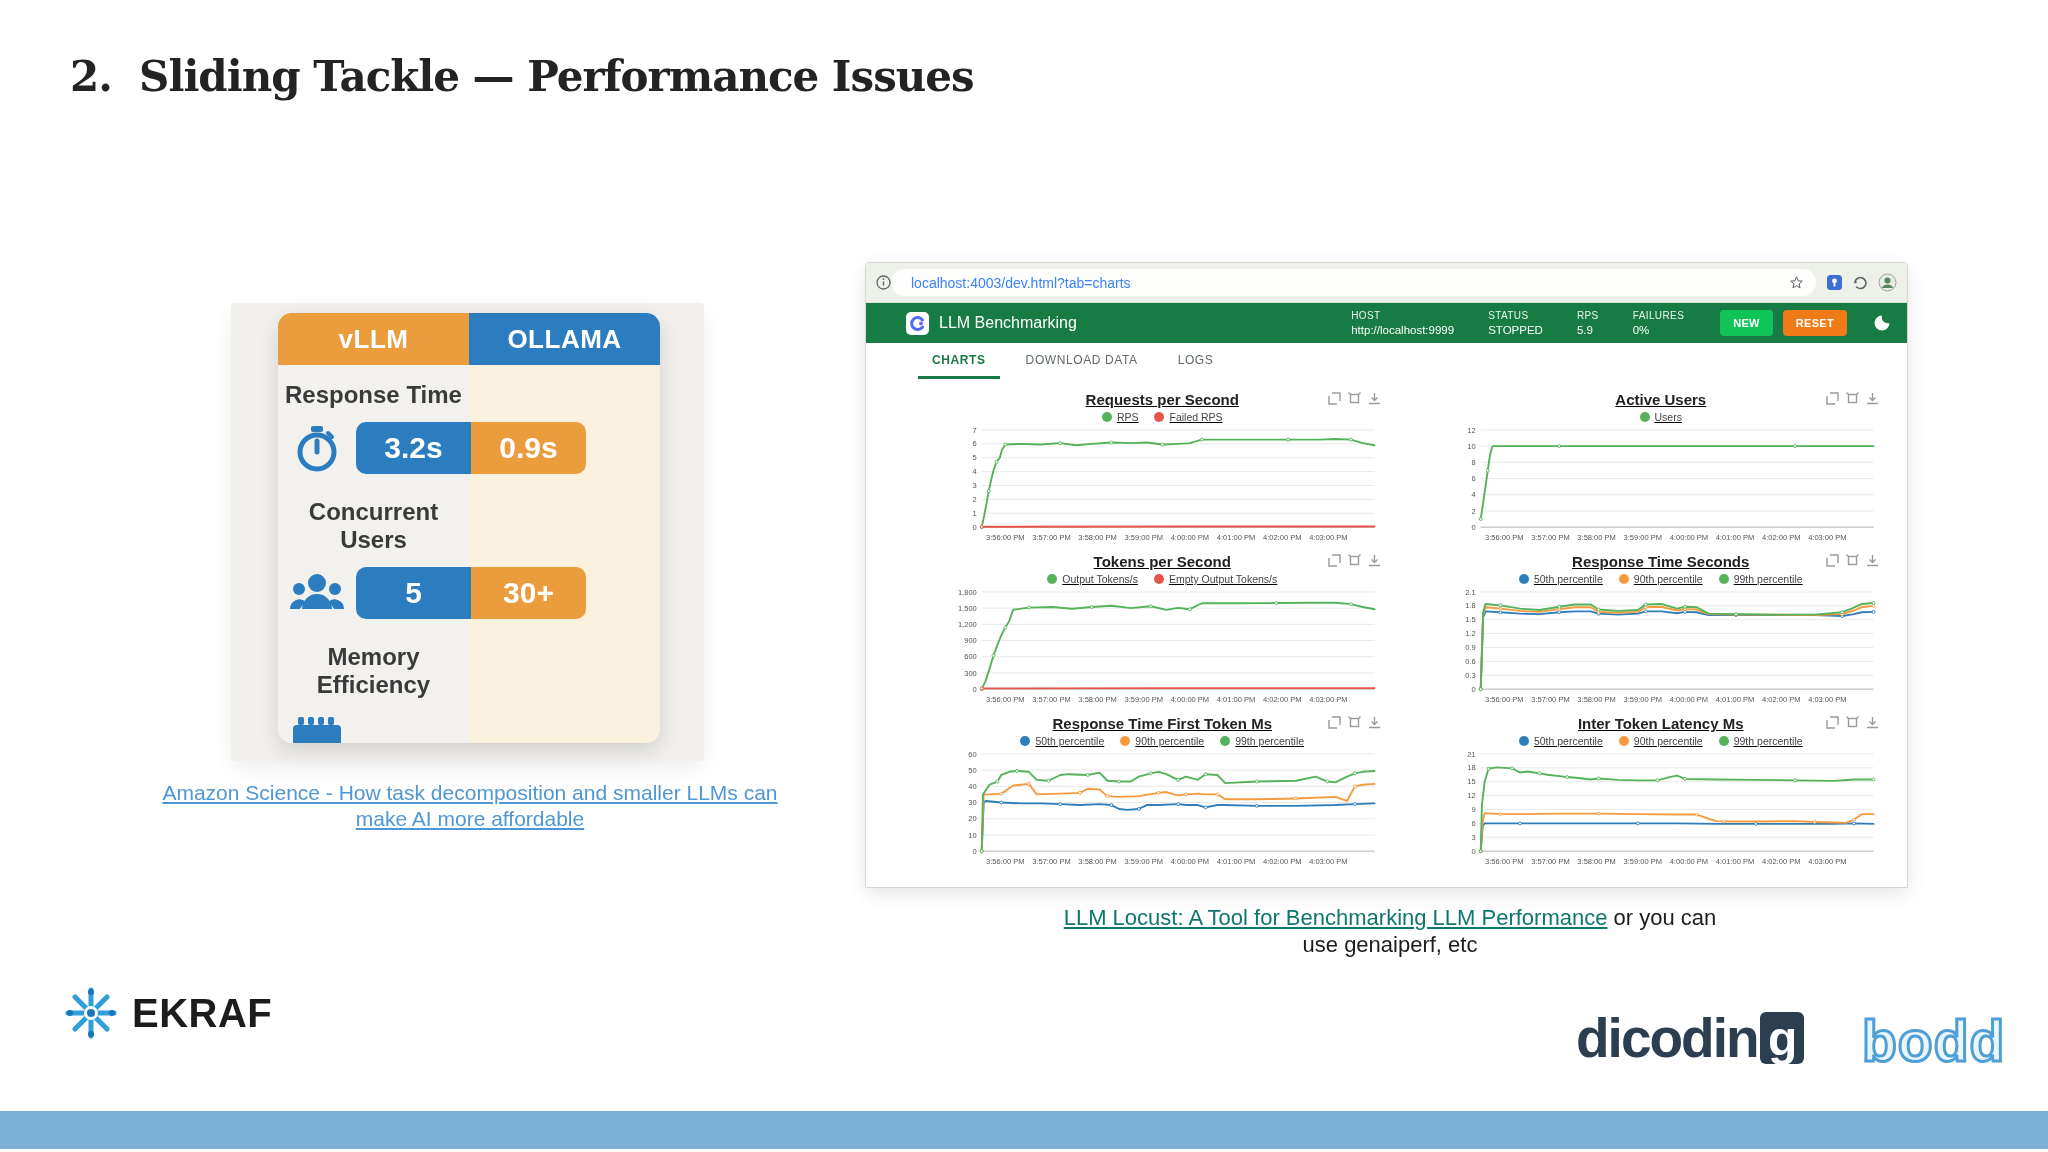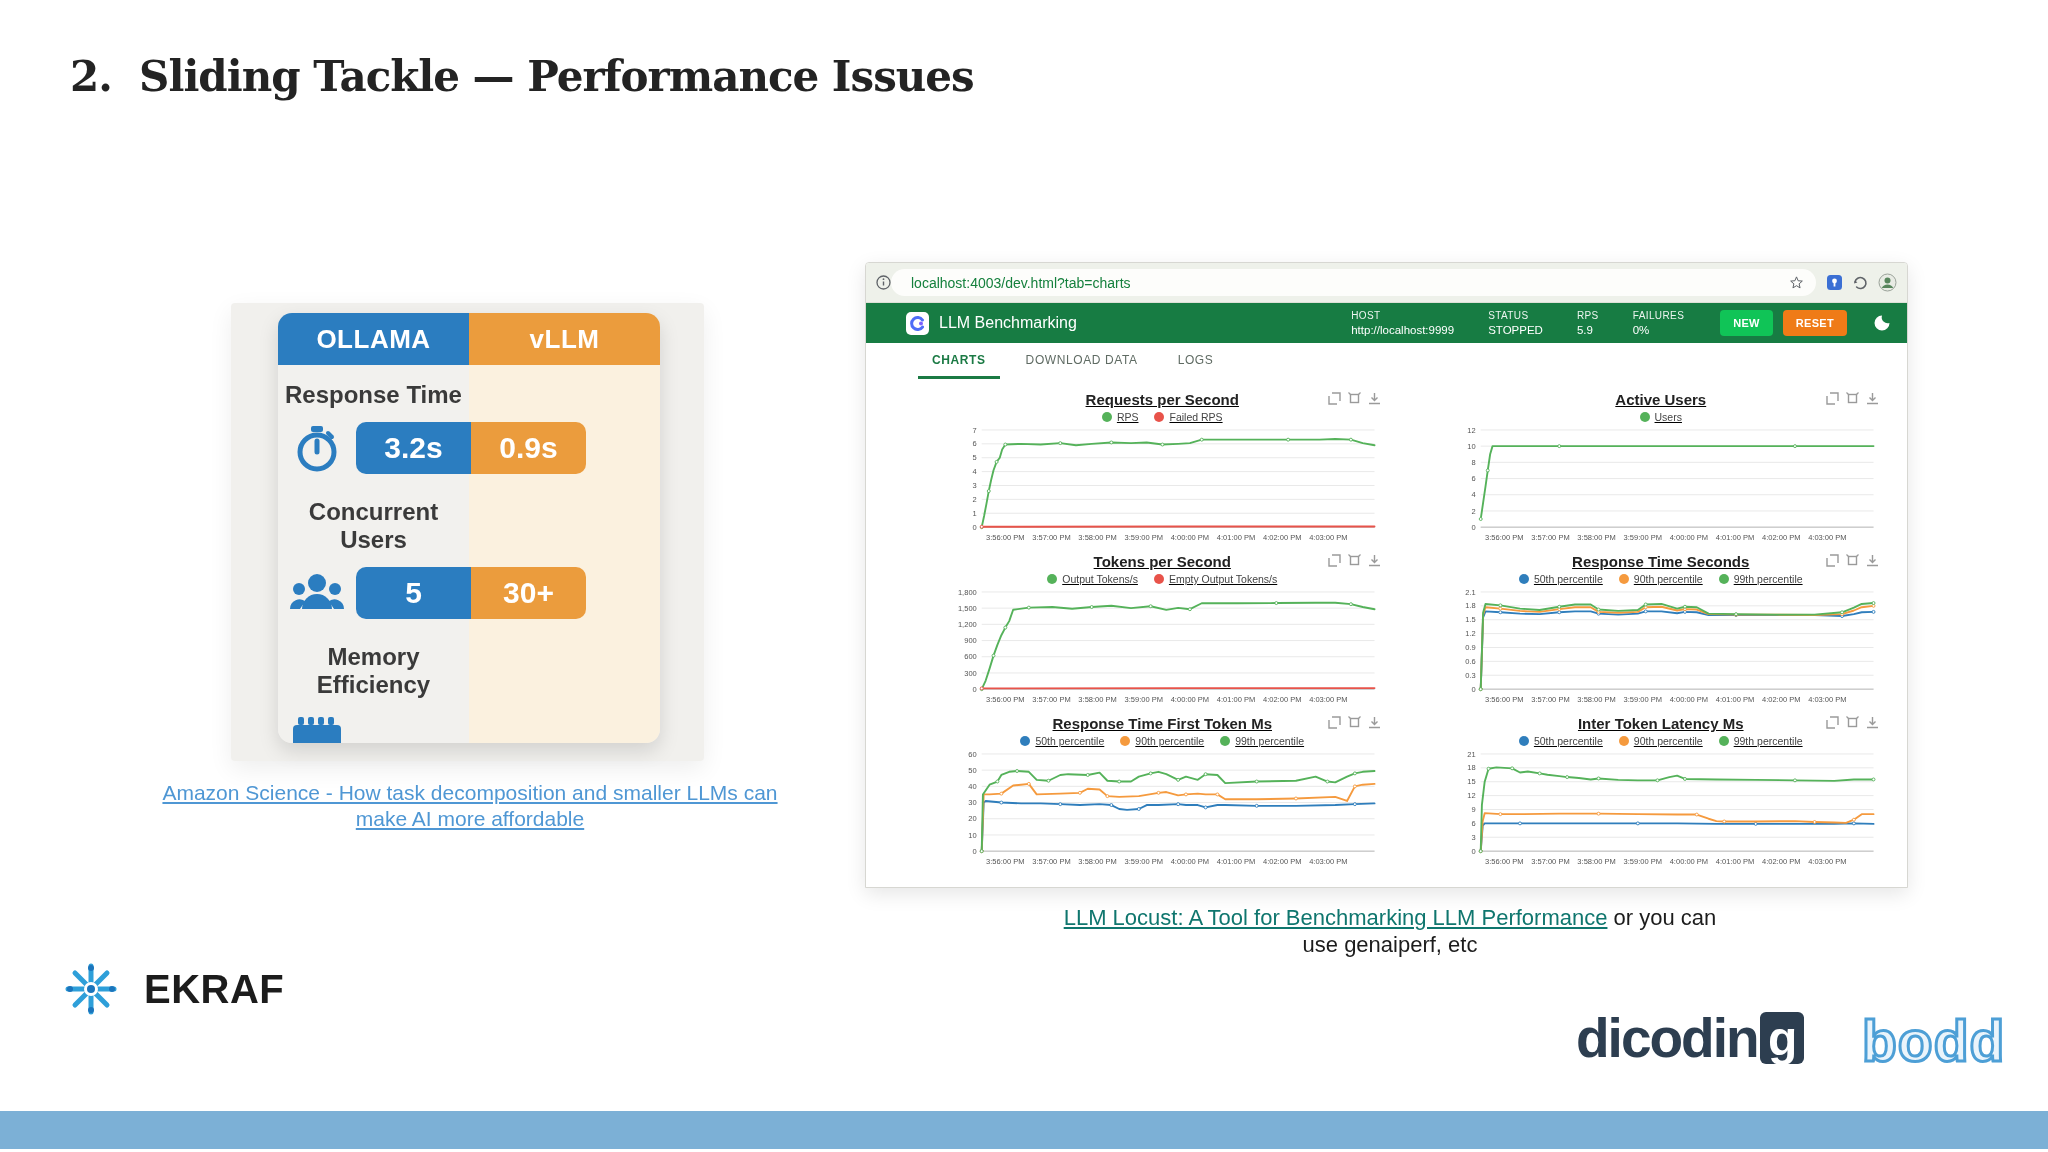--- a/index.html
+++ b/index.html
@@ -23,21 +23,21 @@
   .pill .p1,.pill .p2{flex:1;display:flex;align-items:center;justify-content:center;color:#fff;font-weight:700;font-size:30px;}
   .pill .p1{background:#2b7dc0;}
   .pill .p2{background:#eb9c3d;}
 
   .left-caption{position:absolute;left:150px;top:780px;width:640px;text-align:center;font-size:21px;line-height:1.25;}
   a.link-like{color:#4f97d4;text-decoration:underline;cursor:pointer;}
 
   
   .browser{position:absolute;left:865px;top:262px;width:1043px;height:626px;border:1px solid #d7d7d2;border-radius:4px 4px 0 0;box-shadow:0 6px 20px rgba(0,0,0,.10);background:#fff;box-sizing:border-box;}
   .urlbar{height:40px;background:#eef1ea;border-bottom:1px solid #dde1d7;display:flex;align-items:center;padding:0 10px;box-sizing:border-box;border-radius:3px 3px 0 0;}
-  .url-pill{flex:1;height:27px;background:#fdfdfb;border-radius:14px;display:flex;align-items:center;padding:0 12px;font-size:14px;color:#15803d;}
+  .url-pill{flex:1;height:27px;background:#fdfdfb;border-radius:14px;display:flex;align-items:center;padding:0 12px;font-size:14px;color:#3b82f6;}
   .url-pill .u-text{flex:1;margin-left:8px;}
   .chrome-icons{display:flex;align-items:center;gap:9px;margin-left:10px;}
   .appbar{height:40px;background:#177c43;display:flex;align-items:center;padding:0 16px 0 40px;box-sizing:border-box;color:#fff;}
   .app-logo{width:23px;height:23px;border-radius:5px;background:#fff;display:flex;align-items:center;justify-content:center;margin-right:10px;}
   .app-title{font-size:16px;font-weight:400;}
   .app-stats{display:flex;gap:34px;margin-left:auto;margin-right:26px;}
   .stat{display:flex;flex-direction:column;align-items:flex-start;gap:3px;}
   .stat .lb{font-size:10px;letter-spacing:.4px;color:rgba(255,255,255,.92);}
   .stat .vl{font-size:11.5px;color:#fff;}
   .btn{border:none;border-radius:4px;color:#fff;font-size:11px;font-weight:700;letter-spacing:.3px;padding:7px 13px;margin-left:10px;cursor:pointer;font-family:"Liberation Sans",sans-serif;}
@@ -54,37 +54,37 @@
   .chart-title{font-size:15px;font-weight:700;color:#222;}
   .chart-tools{position:absolute;right:0;top:1px;display:flex;gap:7px;}
   .chart-legend{display:flex;justify-content:center;gap:16px;margin:2px 0 1px;font-size:10.5px;color:#444;align-items:center;}
   .chart-legend .dot{width:10px;height:10px;border-radius:50%;display:inline-block;margin-right:5px;vertical-align:-1px;}
   .chart svg{display:block;width:100%;height:auto;}
 
   .right-caption{position:absolute;left:1025px;top:905px;width:730px;text-align:center;font-size:22px;color:#1c1c1c;line-height:1.22;}
   .right-caption a.link-like{color:#0f766e;}
 
   
-  .ekraf{position:absolute;left:62px;top:960px;display:flex;align-items:center;gap:24px;}
+  .ekraf{position:absolute;left:62px;top:984px;display:flex;align-items:center;gap:12px;}
   .ekraf-label{font-size:40px;font-weight:700;color:#1c1c1c;letter-spacing:.5px;}
   .dicoding{position:absolute;left:1576px;top:1006px;font-size:55px;font-weight:700;color:#2d3e50;letter-spacing:-2px;display:flex;align-items:center;}
   .dicoding .gbox{display:inline-flex;align-items:center;justify-content:center;background:#2d3e50;color:#fff;border-radius:6px;width:44px;height:52px;margin-left:2px;font-size:48px;}
   .bodd{position:absolute;left:1862px;top:1008px;font-size:57px;font-weight:800;color:#eaf4fb;-webkit-text-stroke:3px #4d9fd6;letter-spacing:1px;}
   .bottom-bar{position:absolute;left:0;top:1111px;width:2048px;height:38px;}
 </style>
 </head>
 <body>
 
 <div class="slide-title">2.&nbsp; Sliding Tackle — Performance Issues</div>
 
 <div class="card-backdrop">
   <div class="comp-card">
     <div class="comp-header">
+      <div class="h h-vllm">vLLM</div>
       <div class="h h-ollama">OLLAMA</div>
-      <div class="h h-vllm">vLLM</div>
     </div>
     <div class="comp-body">
   <div>
     <div class="metric-label">Response Time</div>
     <div class="metric-row">
       <span class="metric-icon">
         <svg width="52" height="52" viewBox="0 0 52 52">
           <rect x="20" y="4" width="12" height="6" rx="2" fill="#2b7dc0"></rect>
           <line x1="37" y1="11" x2="41" y2="15" stroke="#2b7dc0" stroke-width="4" stroke-linecap="round"></line>
           <circle cx="26" cy="30" r="17" fill="none" stroke="#2b7dc0" stroke-width="5"></circle>

